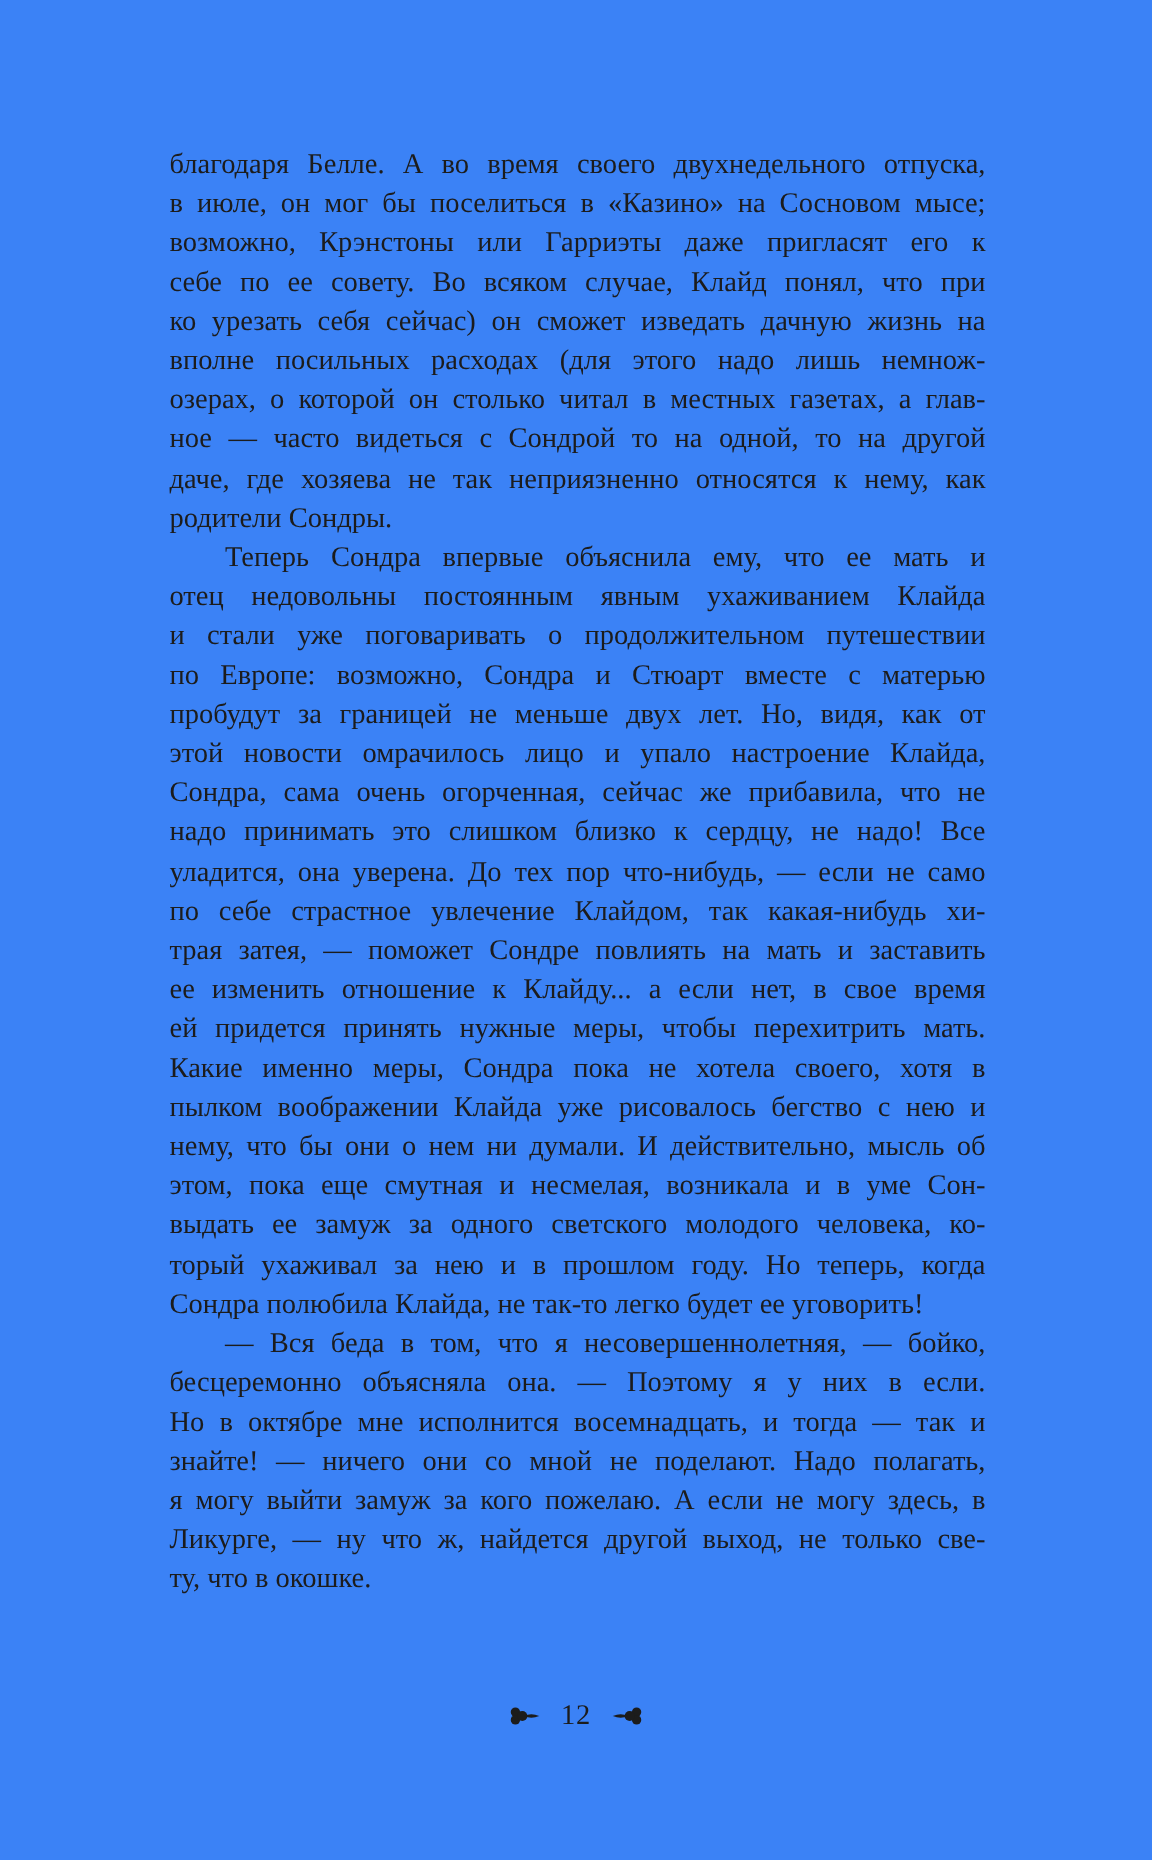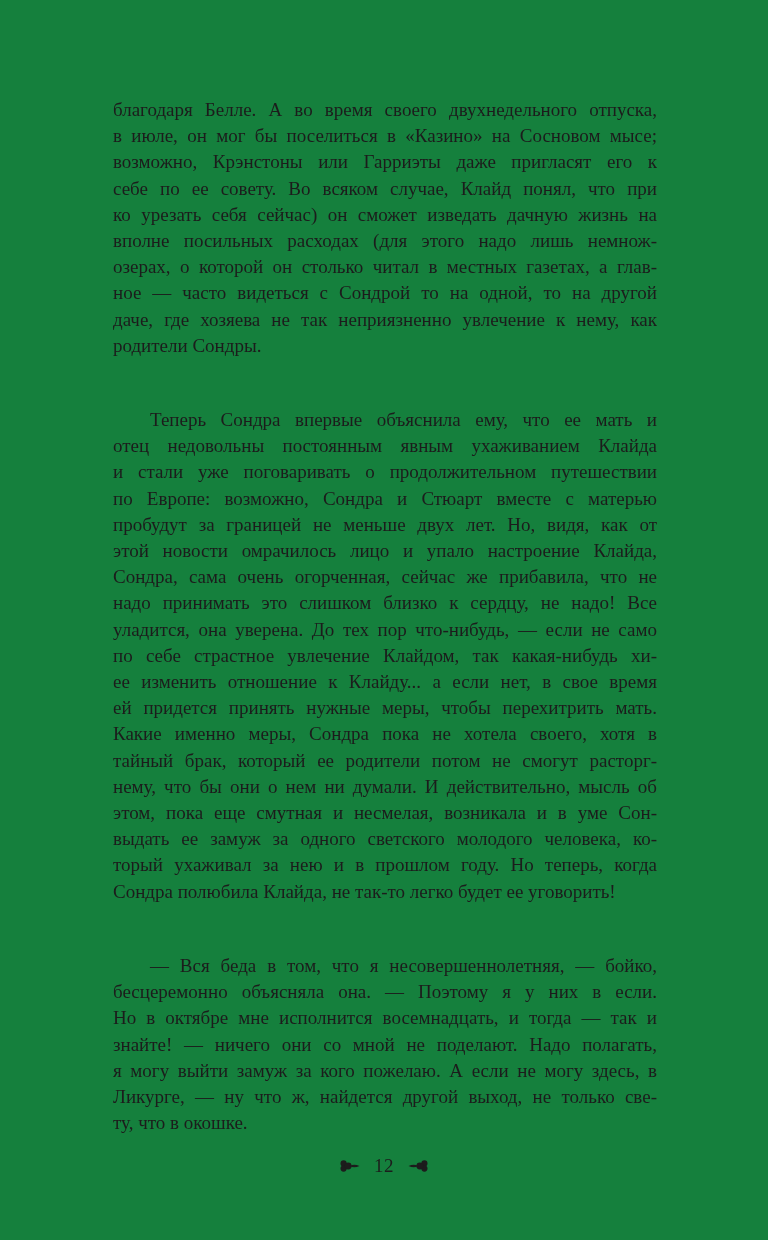--- a/index.html
+++ b/index.html
@@ -4,21 +4,21 @@
 <style>
   html, body {
     margin: 0;
     padding: 0;
     background: #ffffff;
   }
   .book-page {
     position: relative;
     width: 768px;
     height: 1240px;
-    background: #15803d;
+    background: #3b82f6;
     overflow: hidden;
     font-family: "Liberation Serif", "DejaVu Serif", serif;
     color: #1c1c1c;
   }
   .text-block {
     position: absolute;
     left: 113px;
     top: 97px;
     width: 544px;
     font-size: 19px;
@@ -33,33 +33,31 @@
     -moz-text-align-last: justify;
     white-space: normal;
   }
   .line.last {
     text-align-last: left;
     font-family: Liberation Serif, serif;
     -moz-text-align-last: left;
   }
   .line.indent {
     text-indent: 37px;
-    margin-top: 48px;
   }
   .footer {
     position: absolute;
     left: 0;
     width: 768px;
     top: 1133px;
     display: flex;
     align-items: center;
     justify-content: center;
     gap: 13px;
     font-size: 19px;
-    margin-top: 22px;
   }
   .page-number {
     color: #1c1c1c;
     letter-spacing: 0.5px;
   }
   .ornament {
     display: inline-flex;
     align-items: center;
   }
   .ornament svg {
@@ -77,38 +75,39 @@
   <div class="text-block">
       <div class="paragraph">
         <div class="line">благодаря Белле. А во время своего двухнедельного отпуска,</div>
         <div class="line">в июле, он мог бы поселиться в «Казино» на Сосновом мысе;</div>
         <div class="line">возможно, Крэнстоны или Гарриэты даже пригласят его к</div>
         <div class="line">себе по ее совету. Во всяком случае, Клайд понял, что при</div>
         <div class="line">ко урезать себя сейчас) он сможет изведать дачную жизнь на</div>
         <div class="line">вполне посильных расходах (для этого надо лишь немнож-</div>
         <div class="line">озерах, о которой он столько читал в местных газетах, а глав-</div>
         <div class="line">ное — часто видеться с Сондрой то на одной, то на другой</div>
-        <div class="line">даче, где хозяева не так неприязненно увлечение к нему, как</div>
+        <div class="line">даче, где хозяева не так неприязненно относятся к нему, как</div>
         <div class="line last">родители Сондры.</div>
       </div>
       <div class="paragraph">
         <div class="line indent">Теперь Сондра впервые объяснила ему, что ее мать и</div>
         <div class="line">отец недовольны постоянным явным ухаживанием Клайда</div>
         <div class="line">и стали уже поговаривать о продолжительном путешествии</div>
         <div class="line">по Европе: возможно, Сондра и Стюарт вместе с матерью</div>
         <div class="line">пробудут за границей не меньше двух лет. Но, видя, как от</div>
         <div class="line">этой новости омрачилось лицо и упало настроение Клайда,</div>
         <div class="line">Сондра, сама очень огорченная, сейчас же прибавила, что не</div>
         <div class="line">надо принимать это слишком близко к сердцу, не надо! Все</div>
         <div class="line">уладится, она уверена. До тех пор что-нибудь, — если не само</div>
         <div class="line">по себе страстное увлечение Клайдом, так какая-нибудь хи-</div>
+        <div class="line">трая затея, — поможет Сондре повлиять на мать и заставить</div>
         <div class="line">ее изменить отношение к Клайду... а если нет, в свое время</div>
         <div class="line">ей придется принять нужные меры, чтобы перехитрить мать.</div>
         <div class="line">Какие именно меры, Сондра пока не хотела своего, хотя в</div>
-        <div class="line">тайный брак, который ее родители потом не смогут расторг-</div>
+        <div class="line">пылком воображении Клайда уже рисовалось бегство с нею и</div>
         <div class="line">нему, что бы они о нем ни думали. И действительно, мысль об</div>
         <div class="line">этом, пока еще смутная и несмелая, возникала и в уме Сон-</div>
         <div class="line">выдать ее замуж за одного светского молодого человека, ко-</div>
         <div class="line">торый ухаживал за нею и в прошлом году. Но теперь, когда</div>
         <div class="line last">Сондра полюбила Клайда, не так-то легко будет ее уговорить!</div>
       </div>
       <div class="paragraph">
         <div class="line indent">— Вся беда в том, что я несовершеннолетняя, — бойко,</div>
         <div class="line">бесцеремонно объясняла она. — Поэтому я у них в если.</div>
         <div class="line">Но в октябре мне исполнится восемнадцать, и тогда — так и</div>

